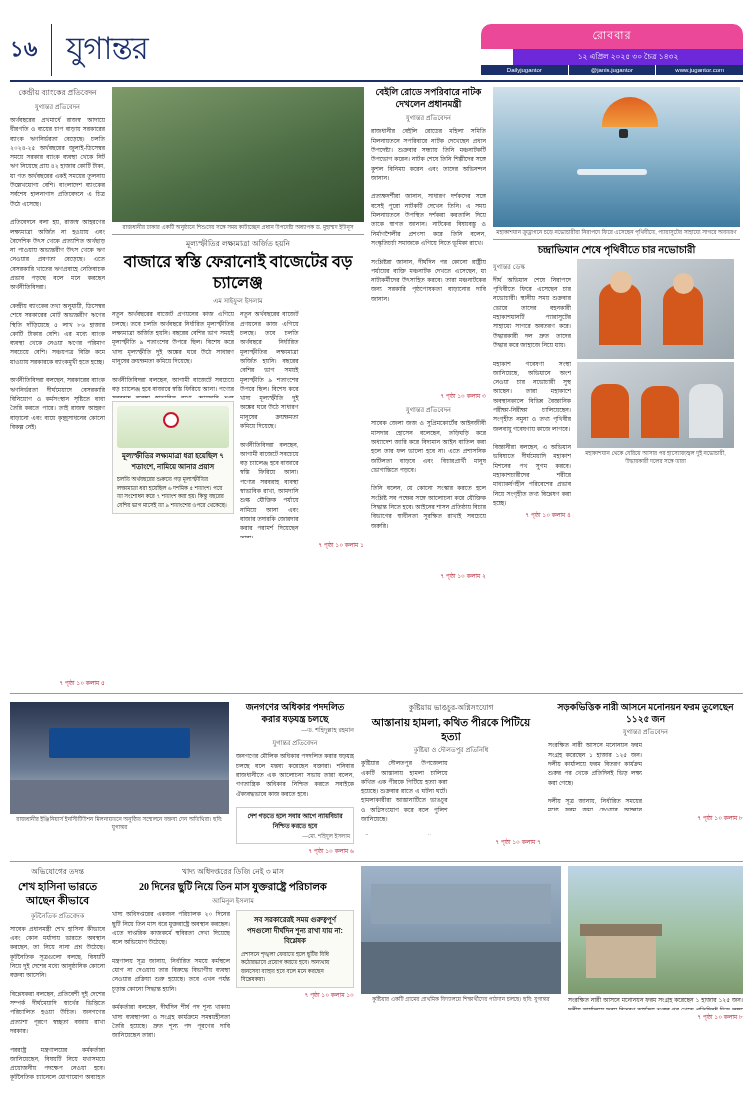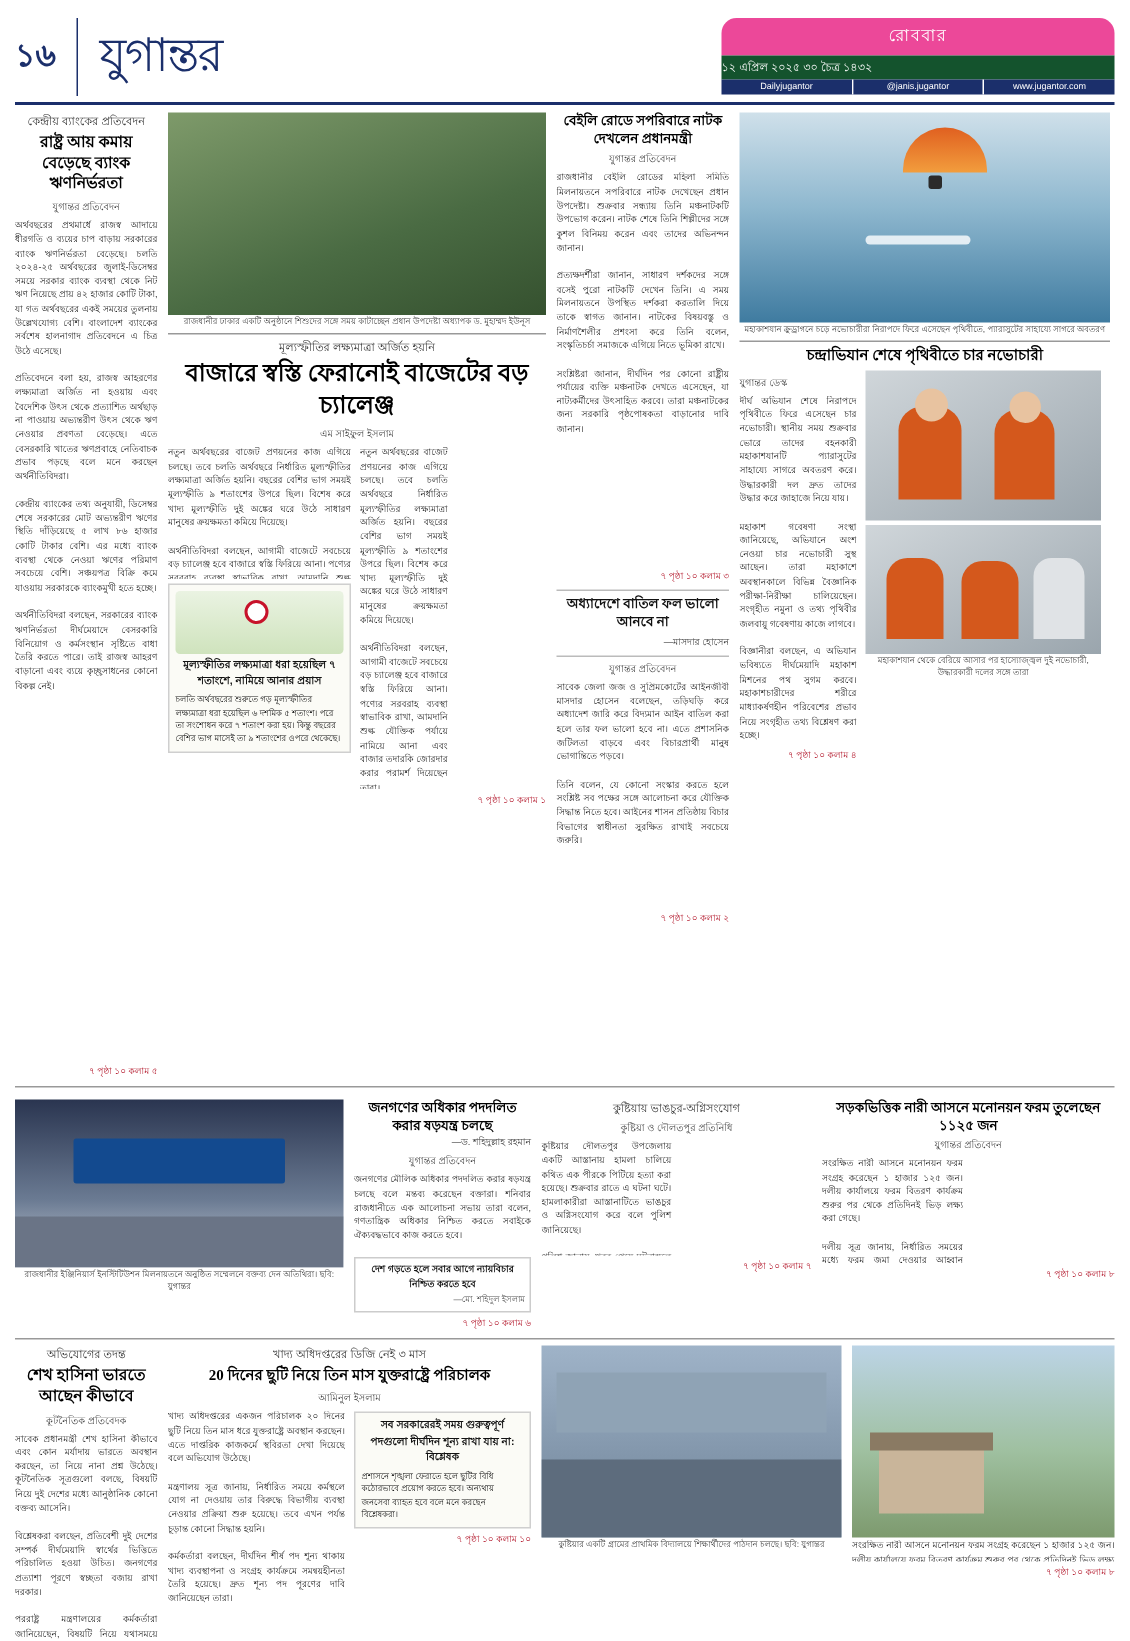--- a/index.html
+++ b/index.html
@@ -4,33 +4,33 @@
 <style>
   * { box-sizing: border-box; }
   html, body { margin:0; padding:0; }
   body {
     width: 753px; height: 1094px;
     background: #ffffff;
     font-family: "Liberation Sans", sans-serif;
     color: #111;
     overflow: hidden;
   }
-  .page { position: relative; width: 753px; height: 1094px; padding: 12px 10px; }
+  .page { position: relative; width: 753px; height: 1094px; padding: 24px 10px; }
 
   
   .masthead { display:flex; align-items:flex-start; justify-content:space-between;
               border-bottom: 2px solid #1b2f6b; padding-bottom:4px; }
   .mh-left { display:flex; align-items:center; gap:14px; }
   .page-no { font-size: 21px; font-weight:bold; color:#1b2f6b; font-family:"Liberation Serif", serif;}
   .logo { font-size: 31px; font-weight: normal; color:#1b2f6b; letter-spacing:-1px;
           font-family:"Liberation Serif", serif; border-left:1px solid #1b2f6b; padding-left:14px;}
   .mh-right { width: 262px; }
   .daybar { background:#ec4899; color:#fff; text-align:center; font-size:11px; padding:3px 0;
             border-radius:10px 10px 0 0; letter-spacing:1px;}
-  .datebar { background:#14532d; color:#fff; text-align:left; font-size:7.5px; padding:2px 0;}
+  .datebar { background:#6d28d9; color:#fff; text-align:center; font-size:7.5px; padding:2px 0;margin-left:32px;}
   .sociallinks { display:flex; }
   .sociallinks div { flex:1; text-align:center; font-size:6px; color:#fff; background:#1b2f6b;
                      padding:2px 0; border-right:1px solid #fff; }
   .sociallinks div:last-child { border-right:none; }
 
   
   .rule { border-top:1px solid #999; }
   .hl { font-family:"Liberation Serif", serif; font-weight:bold; color:#000; line-height:1.25; }
   .kicker { font-size:7.5px; text-align:center; color:#333; margin-bottom:2px;}
   .byline { font-size:6.5px; color:#444; margin:3px 0; }
@@ -88,21 +88,20 @@
         <div>@janis.jugantor</div>
         <div>www.jugantor.com</div>
       </div>
     </div>
   </div>
 
   <div class="top">
 
     <div class="col c1">
       <div class="kicker">কেন্দ্রীয় ব্যাংকের প্রতিবেদন</div>
-      <div class="hl sm-head">রাষ্ট্র আয় কমায় বেড়েছে ব্যাংক ঋণনির্ভরতা</div>
       <div class="byline center mt3">যুগান্তর প্রতিবেদন</div>
       <div class="body mt2" style="white-space:pre-line;height:560px;overflow:hidden;">অর্থবছরের প্রথমার্ধে রাজস্ব আদায়ে ধীরগতি ও ব্যয়ের চাপ বাড়ায় সরকারের ব্যাংক ঋণনির্ভরতা বেড়েছে। চলতি ২০২৪-২৫ অর্থবছরের জুলাই-ডিসেম্বর সময়ে সরকার ব্যাংক ব্যবস্থা থেকে নিট ঋণ নিয়েছে প্রায় ৪২ হাজার কোটি টাকা, যা গত অর্থবছরের একই সময়ের তুলনায় উল্লেখযোগ্য বেশি। বাংলাদেশ ব্যাংকের সর্বশেষ হালনাগাদ প্রতিবেদনে এ চিত্র উঠে এসেছে।
 
 প্রতিবেদনে বলা হয়, রাজস্ব আহরণের লক্ষ্যমাত্রা অর্জিত না হওয়ায় এবং বৈদেশিক উৎস থেকে প্রত্যাশিত অর্থছাড় না পাওয়ায় অভ্যন্তরীণ উৎস থেকে ঋণ নেওয়ার প্রবণতা বেড়েছে। এতে বেসরকারি খাতের ঋণপ্রবাহে নেতিবাচক প্রভাব পড়ছে বলে মনে করছেন অর্থনীতিবিদরা।
 
 কেন্দ্রীয় ব্যাংকের তথ্য অনুযায়ী, ডিসেম্বর শেষে সরকারের মোট অভ্যন্তরীণ ঋণের স্থিতি দাঁড়িয়েছে ৫ লাখ ৮৬ হাজার কোটি টাকার বেশি। এর মধ্যে ব্যাংক ব্যবস্থা থেকে নেওয়া ঋণের পরিমাণ সবচেয়ে বেশি। সঞ্চয়পত্র বিক্রি কমে যাওয়ায় সরকারকে ব্যাংকমুখী হতে হচ্ছে।
 
 অর্থনীতিবিদরা বলছেন, সরকারের ব্যাংক ঋণনির্ভরতা দীর্ঘমেয়াদে বেসরকারি বিনিয়োগ ও কর্মসংস্থান সৃষ্টিতে বাধা তৈরি করতে পারে। তাই রাজস্ব আহরণ বাড়ানো এবং ব্যয়ে কৃচ্ছ্রসাধনের কোনো বিকল্প নেই।</div>
       <div class="jump">৭ পৃষ্ঠা ১০ কলাম ৫</div>
     </div>
@@ -150,24 +149,20 @@
 
     <div class="col c3">
       <div class="hl xs-head">বেইলি রোডে সপরিবারে নাটক দেখলেন প্রধানমন্ত্রী</div>
       <div class="byline center mt3">যুগান্তর প্রতিবেদন</div>
       <div class="body mt2" style="white-space:pre-line;height:262px;overflow:hidden;">রাজধানীর বেইলি রোডের মহিলা সমিতি মিলনায়তনে সপরিবারে নাটক দেখেছেন প্রধান উপদেষ্টা। শুক্রবার সন্ধ্যায় তিনি মঞ্চনাটকটি উপভোগ করেন। নাটক শেষে তিনি শিল্পীদের সঙ্গে কুশল বিনিময় করেন এবং তাদের অভিনন্দন জানান।
 
 প্রত্যক্ষদর্শীরা জানান, সাধারণ দর্শকদের সঙ্গে বসেই পুরো নাটকটি দেখেন তিনি। এ সময় মিলনায়তনে উপস্থিত দর্শকরা করতালি দিয়ে তাকে স্বাগত জানান। নাটকের বিষয়বস্তু ও নির্মাণশৈলীর প্রশংসা করে তিনি বলেন, সংস্কৃতিচর্চা সমাজকে এগিয়ে নিতে ভূমিকা রাখে।
 
 সংশ্লিষ্টরা জানান, দীর্ঘদিন পর কোনো রাষ্ট্রীয় পর্যায়ের ব্যক্তি মঞ্চনাটক দেখতে এসেছেন, যা নাট্যকর্মীদের উৎসাহিত করবে। তারা মঞ্চনাটকের জন্য সরকারি পৃষ্ঠপোষকতা বাড়ানোর দাবি জানান।</div>
       <div class="jump mb3">৭ পৃষ্ঠা ১০ কলাম ৩</div>
-      <div class="quote">
-        <div class="qt">অধ্যাদেশে বাতিল ফল ভালো আনবে না</div>
-        <div class="qa">—মাসদার হোসেন</div>
-      </div>
       <div class="byline center mt3">যুগান্তর প্রতিবেদন</div>
       <div class="body mt2" style="white-space:pre-line;height:150px;overflow:hidden;">সাবেক জেলা জজ ও সুপ্রিমকোর্টের আইনজীবী মাসদার হোসেন বলেছেন, তড়িঘড়ি করে অধ্যাদেশ জারি করে বিদ্যমান আইন বাতিল করা হলে তার ফল ভালো হবে না। এতে প্রশাসনিক জটিলতা বাড়বে এবং বিচারপ্রার্থী মানুষ ভোগান্তিতে পড়বে।
 
 তিনি বলেন, যে কোনো সংস্কার করতে হলে সংশ্লিষ্ট সব পক্ষের সঙ্গে আলোচনা করে যৌক্তিক সিদ্ধান্ত নিতে হবে। আইনের শাসন প্রতিষ্ঠায় বিচার বিভাগের স্বাধীনতা সুরক্ষিত রাখাই সবচেয়ে জরুরি।</div>
       <div class="jump">৭ পৃষ্ঠা ১০ কলাম ২</div>
     </div>
 
     <div class="col c4">
       <div class="photo sea" style="height:140px;position:relative;">
         <div style="position:absolute;left:44%;top:10px;width:56px;height:30px;background:linear-gradient(180deg,#e06020,#f29d3d);border-radius:30px 30px 0 0;"></div>
@@ -228,20 +223,21 @@
 বক্তারা বলেন, দ্রব্যমূল্যের ঊর্ধ্বগতি, বেকারত্ব ও বৈষম্য দূর করতে কার্যকর পদক্ষেপ নিতে হবে। সুশাসন প্রতিষ্ঠা করা না গেলে উন্নয়নের সুফল সাধারণ মানুষের কাছে পৌঁছাবে না।</div>
       <div class="pullbox mt3">
         <div style="font-weight:bold;font-size:6.2px;text-align:center;">দেশ গড়তে হলে সবার আগে ন্যায়বিচার নিশ্চিত করতে হবে</div>
         <div style="text-align:right;color:#555;margin-top:2px;">—মো. শহিদুল ইসলাম</div>
       </div>
       <div class="jump">৭ পৃষ্ঠা ১০ কলাম ৬</div>
     </div>
 
     <div class="col" style="width:180px;">
       <div class="kicker">কুষ্টিয়ায় ভাঙচুর-অগ্নিসংযোগ</div>
+      <div class="hl sm-head">আস্তানায় হামলা, কথিত পীরকে পিটিয়ে হত্যা</div>
       <div class="byline center mt2">কুষ্টিয়া ও দৌলতপুর প্রতিনিধি</div>
       <div class="cols2 mt2">
         <div class="body" style="white-space:pre-line;height:76px;overflow:hidden;">কুষ্টিয়ার দৌলতপুর উপজেলায় একটি আস্তানায় হামলা চালিয়ে কথিত এক পীরকে পিটিয়ে হত্যা করা হয়েছে। শুক্রবার রাতে এ ঘটনা ঘটে। হামলাকারীরা আস্তানাটিতে ভাঙচুর ও অগ্নিসংযোগ করে বলে পুলিশ জানিয়েছে।
 
 পুলিশ জানায়, খবর পেয়ে ঘটনাস্থলে গিয়ে নিহতের মরদেহ উদ্ধার করা হয়। মরদেহ ময়নাতদন্তের জন্য হাসপাতাল মর্গে পাঠানো হয়েছে। ঘটনার পর এলাকায় উত্তেজনা বিরাজ করছে, অতিরিক্ত পুলিশ মোতায়েন করা হয়েছে।
 
 স্থানীয়রা জানান, দীর্ঘদিন ধরে ওই আস্তানাকে কেন্দ্র করে এলাকায় বিরোধ চলে আসছিল। এ ঘটনায় জড়িতদের গ্রেফতারে অভিযান চলছে বলে জানিয়েছেন থানার ভারপ্রাপ্ত কর্মকর্তা।</div>
       </div>
       <div class="jump">৭ পৃষ্ঠা ১০ কলাম ৭</div>
     </div>

